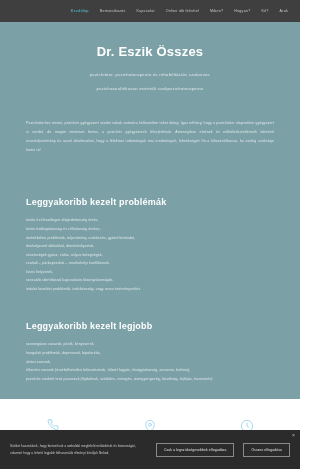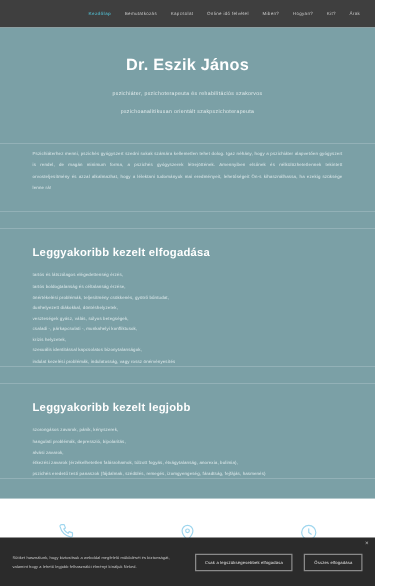--- a/index.html
+++ b/index.html
@@ -172,33 +172,33 @@
     <li class="nav-item">Kapcsolat</li>
     <li class="nav-item">Online idő felvétel</li>
     <li class="nav-item">Miben?</li>
     <li class="nav-item">Hogyan?</li>
     <li class="nav-item">Kit?</li>
     <li class="nav-item">Árak</li>
   </ul>
 </nav>
 
 <header class="hero">
-  <h1 class="hero-title">Dr. Eszik János</h1>
+  <h1 class="hero-title">Dr. Eszik Összes</h1>
   <div class="hero-sub">pszichiáter, pszichoterapeuta és rehabilitációs szakorvos</div>
   <div class="hero-sub">pszichoanalitikusan orientált szakpszichoterapeuta</div>
 </header>
 
 <section class="intro">
   <p>Pszichiáterhez menni, pszichés gyógyszert szedni sokak számára kellemetlen tehet dolog. Igaz néhány, hogy a pszichiáter alapvetően gyógyszert is rendel, de magán minimum forma, a pszichés gyógyszerek létrejöttének. Amennyiben elsőnek és nélkülözhetetlennek tekintett orvosteljesítmény és azzal alkalmazhat, hogy a lélektani tudományuk mai eredményeit, lehetőségeit Ön-s kihasználhassa, ha ezekig szüksége lenne rá!</p>
 </section>
 
 <div class="section-spacer"></div>
 
 <section class="section">
-  <h2 class="section-heading">Leggyakoribb kezelt elfogadása</h2>
+  <h2 class="section-heading">Leggyakoribb kezelt problémák</h2>
   <ul class="section-list">
     <li>tartós és látszólagos elégedettenség érzés,</li>
     <li>tartós boldogtalanság és céltalanság érzése,</li>
     <li>önértékelési problémák, teljesítmény csökkenés, gyötrő bűntudat,</li>
     <li>dunhelyezett diákokkal, döntéshelyzetek,</li>
     <li>veszteségek gyász, válás, súlyos betegségek,</li>
     <li>csaladi -, párkapcsolati -, munkahelyi konfliktusok,</li>
     <li>krízis helyzetek,</li>
     <li>szexuális identitással kapcsolatos bizonytalanságok,</li>
     <li>indulat kezelési problémák, indulatosság, vagy rossz önérvényesítés</li>

